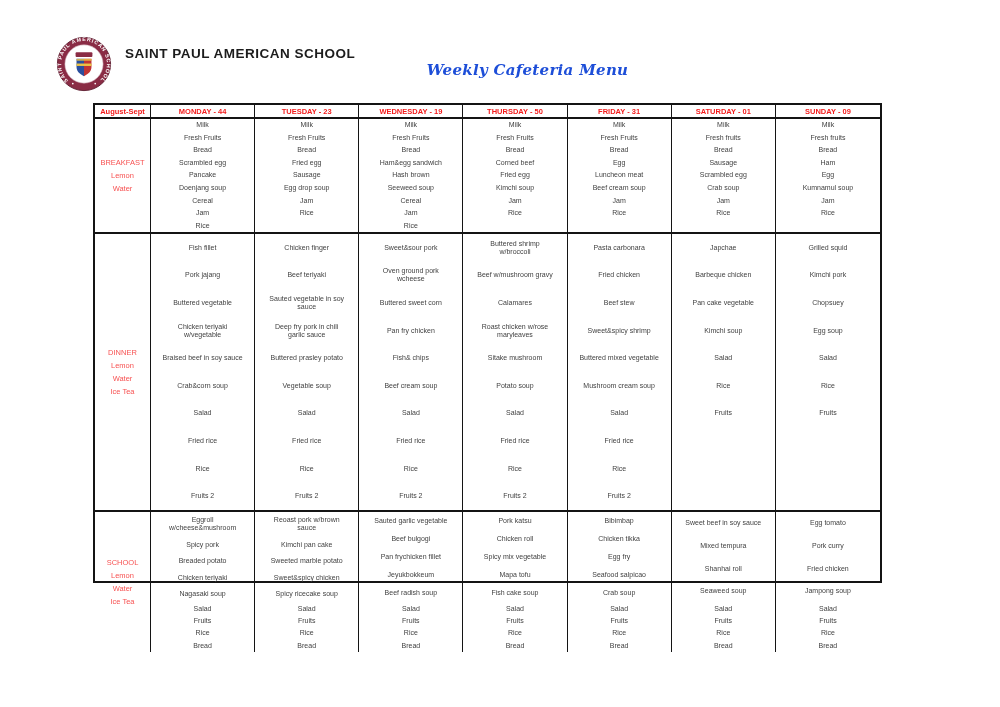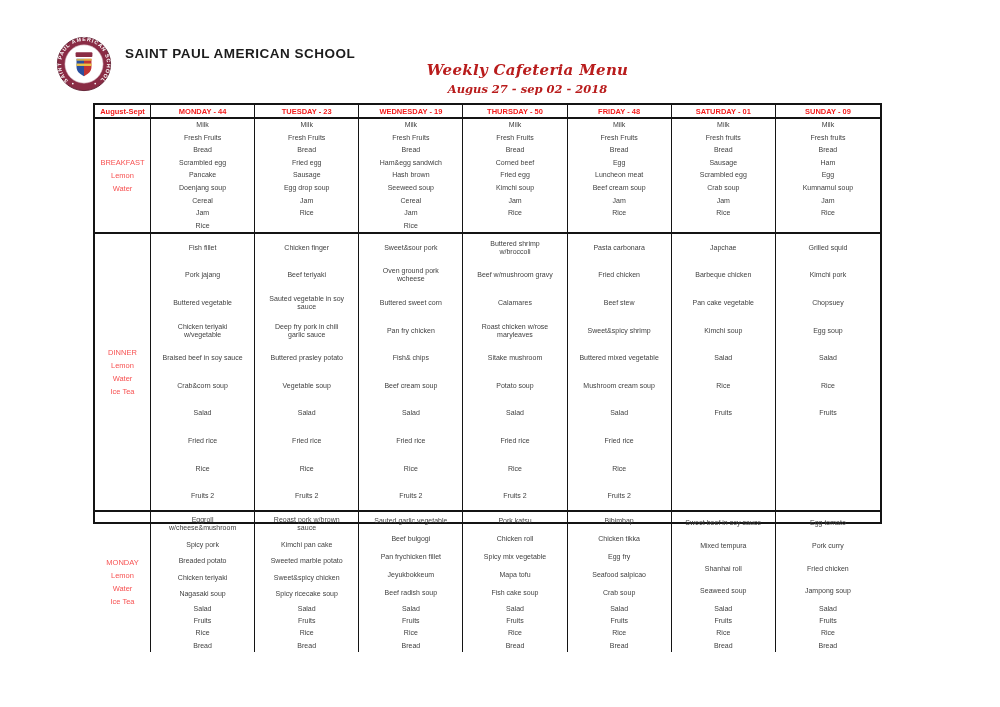--- a/index.html
+++ b/index.html
@@ -8,28 +8,28 @@
     font-family:"Liberation Sans", sans-serif; overflow:hidden;
   }
   
   .logo-wrap { position:absolute; left:56px; top:36px; width:56px; height:56px; }
   .school-name {
     position:absolute; left:125px; top:46px; font-size:13.5px; font-weight:bold;
     color:#1c1c1c; letter-spacing:0.5px;
   }
   .title-block {
     position:absolute; left:380px; top:61px; width:295px; text-align:center;
-    font-family:"DejaVu Serif", serif; font-style:italic; font-weight:bold; color:#b91c1c;
+    font-family:"DejaVu Serif", serif; font-style:italic; font-weight:bold; color:#1d4ed8;
   }
   .menu-title { font-size:15px; letter-spacing:0.3px; }
   .menu-date  { font-size:11.5px; margin-top:3px; }
 
   
   .menu-table {
-    position:absolute; left:93px; top:103px; width:789px; height:421px;
+    position:absolute; left:93px; top:103px; width:789px; height:480px;
     display:grid; grid-template-columns:56px repeat(7,1fr);
     grid-template-rows:14px 115px 278px 140px;
     border:2px solid #141414; box-sizing:border-box; background:#fff;
   }
   .cell {
     border-right:1.5px solid #141414; border-bottom:2px solid #141414;
     box-sizing:border-box; overflow:hidden; min-width:0;
   }
   .cell.last-col { border-right:none; }
   .cell.last-row { border-bottom:none; }
@@ -80,30 +80,29 @@
       <path d="M38,24.5 h-8 v18.5 c2,-1 8,-3.8 8,-9.5 z" fill="#c03434"></path>
       <rect x="22" y="29.5" width="16" height="2.6" fill="#e9c245"></rect>
       <path d="M22,24.5 h16 v2 h-16 z" fill="#e9c245" opacity="0.85"></path>
     </svg>
   </div>
 
   <div class="school-name">SAINT PAUL AMERICAN SCHOOL</div>
 
   <div class="title-block">
     <div class="menu-title">Weekly Cafeteria Menu</div>
-    <div class="menu-date">Augus 27 - sep 02 - 2018</div>
   </div>
 
   <div class="menu-table" id="menu-grid">
       <div class="cell corner-cell">August-Sept</div>
       <div class="cell head-cell">MONDAY - 44</div>
       <div class="cell head-cell">TUESDAY - 23</div>
       <div class="cell head-cell">WEDNESDAY - 19</div>
       <div class="cell head-cell">THURSDAY - 50</div>
-      <div class="cell head-cell">FRIDAY - 48</div>
+      <div class="cell head-cell">FRIDAY - 31</div>
       <div class="cell head-cell">SATURDAY - 01</div>
       <div class="cell head-cell last-col">SUNDAY - 09</div>
       <div class="cell label-cell">
         <div>BREAKFAST</div>
         <div>Lemon</div>
         <div>Water</div>
       </div>
       <div class="cell bk-cell">
         <div class="item">Milk</div>
         <div class="item">Fresh Fruits</div>
@@ -260,21 +259,21 @@
       <div class="cell lunch-cell last-col">
         <div class="item">Grilled squid</div>
         <div class="item">Kimchi pork</div>
         <div class="item">Chopsuey</div>
         <div class="item">Egg soup</div>
         <div class="item">Salad</div>
         <div class="item">Rice</div>
         <div class="item">Fruits</div>
       </div>
       <div class="cell label-cell last-row">
-        <div>MONDAY</div>
+        <div>SCHOOL</div>
         <div>Lemon</div>
         <div>Water</div>
         <div>Ice Tea</div>
       </div>
       <div class="cell dinner-cell last-row">
         <div class="dinner-main">
           <div class="item">Eggroll
 w/cheese&amp;mushroom</div>
           <div class="item">Spicy pork</div>
           <div class="item">Breaded potato</div>

